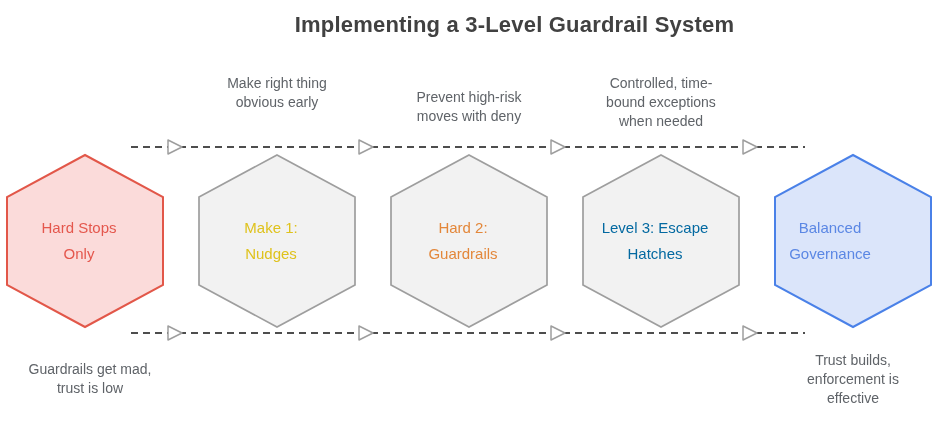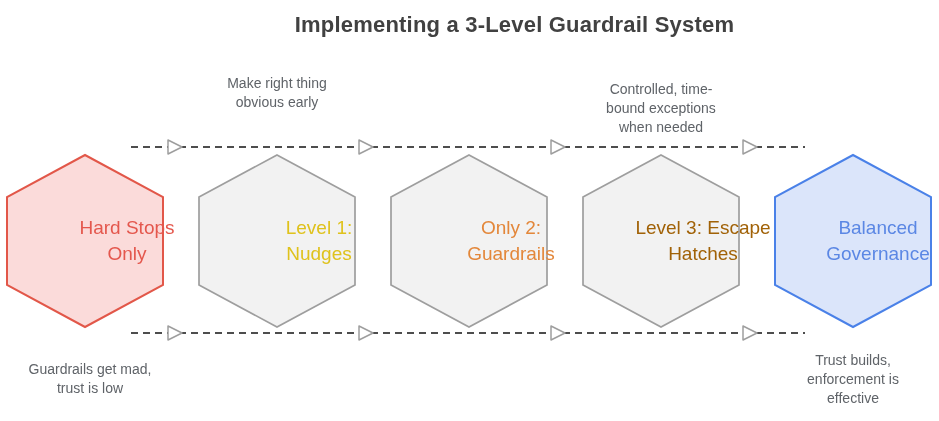--- a/index.html
+++ b/index.html
@@ -13,32 +13,32 @@
   }
   .flow-svg{position:absolute;top:0;left:0;}
   .flow-path{fill:none;stroke:#4d4d4d;stroke-width:2;stroke-dasharray:7 5;}
   .arrowhead{fill:#ffffff;stroke:#9e9e9e;stroke-width:1.5;stroke-linejoin:round;}
   .hex-gray{fill:#f2f2f2;stroke:#9e9e9e;stroke-width:1.7;}
   .hex-red{fill:#fbdbda;stroke:#e25749;stroke-width:2;}
   .hex-blue{fill:#dbe5fa;stroke:#4a81e8;stroke-width:2;}
   .hex-label{
     position:absolute;top:155px;width:144px;height:172px;
     display:flex;align-items:center;justify-content:center;
-    text-align:center;font-size:19px;line-height:26px;white-space:pre-line;padding-left:48px;
+    text-align:center;font-size:15px;line-height:26px;white-space:pre-line;
   }
   .s0{left:7px}.s1{left:199px}.s2{left:391px}.s3{left:583px}.s4{left:758px}
   .c-red{color:#e4574d}.c-yellow{color:#dfc21c}.c-orange{color:#e3873a}
-  .c-green{color:#a16207}.c-blue{color:#5b87e4}
+  .c-green{color:#0369a1}.c-blue{color:#5b87e4}
   .ann{
     position:absolute;width:220px;text-align:center;
     font-size:14px;line-height:19px;color:#5f6368;white-space:pre-line;
   }
   .ann-top-1{left:167px;top:74px}
   .ann-top-2{left:359px;top:88px}
-  .ann-top-3{left:551px;top:80px}
+  .ann-top-3{left:551px;top:74px}
   .ann-bottom-left{left:0px;top:360px;width:180px}
   .ann-bottom-right{left:763px;top:351px;width:180px}
 </style>
 </head>
 <body>
 
 <div class="canvas">
 
   <h1 class="title">Implementing a 3-Level Guardrail System</h1>
 
@@ -60,31 +60,33 @@
 
     <polygon class="hex-red" points="85,155 163,197 163,285 85,327 7,285 7,197"></polygon>
     <polygon class="hex-gray" points="277,155 355,197 355,285 277,327 199,285 199,197"></polygon>
     <polygon class="hex-gray" points="469,155 547,197 547,285 469,327 391,285 391,197"></polygon>
     <polygon class="hex-gray" points="661,155 739,197 739,285 661,327 583,285 583,197"></polygon>
     <polygon class="hex-blue" points="853,155 931,197 931,285 853,327 775,285 775,197"></polygon>
   </svg>
 
   <div class="hex-label s0 c-red">Hard Stops
 Only</div>
-  <div class="hex-label s1 c-yellow">Level 1:
+  <div class="hex-label s1 c-yellow">Make 1:
 Nudges</div>
-  <div class="hex-label s2 c-orange">Only 2:
+  <div class="hex-label s2 c-orange">Hard 2:
 Guardrails</div>
   <div class="hex-label s3 c-green">Level 3: Escape
 Hatches</div>
   <div class="hex-label s4 c-blue">Balanced
 Governance</div>
 
   <div class="ann ann-top-1">Make right thing
 obvious early</div>
+  <div class="ann ann-top-2">Prevent high-risk
+moves with deny</div>
   <div class="ann ann-top-3">Controlled, time-
 bound exceptions
 when needed</div>
 
   <div class="ann ann-bottom-left">Guardrails get mad,
 trust is low</div>
   <div class="ann ann-bottom-right">Trust builds,
 enforcement is
 effective</div>
 

